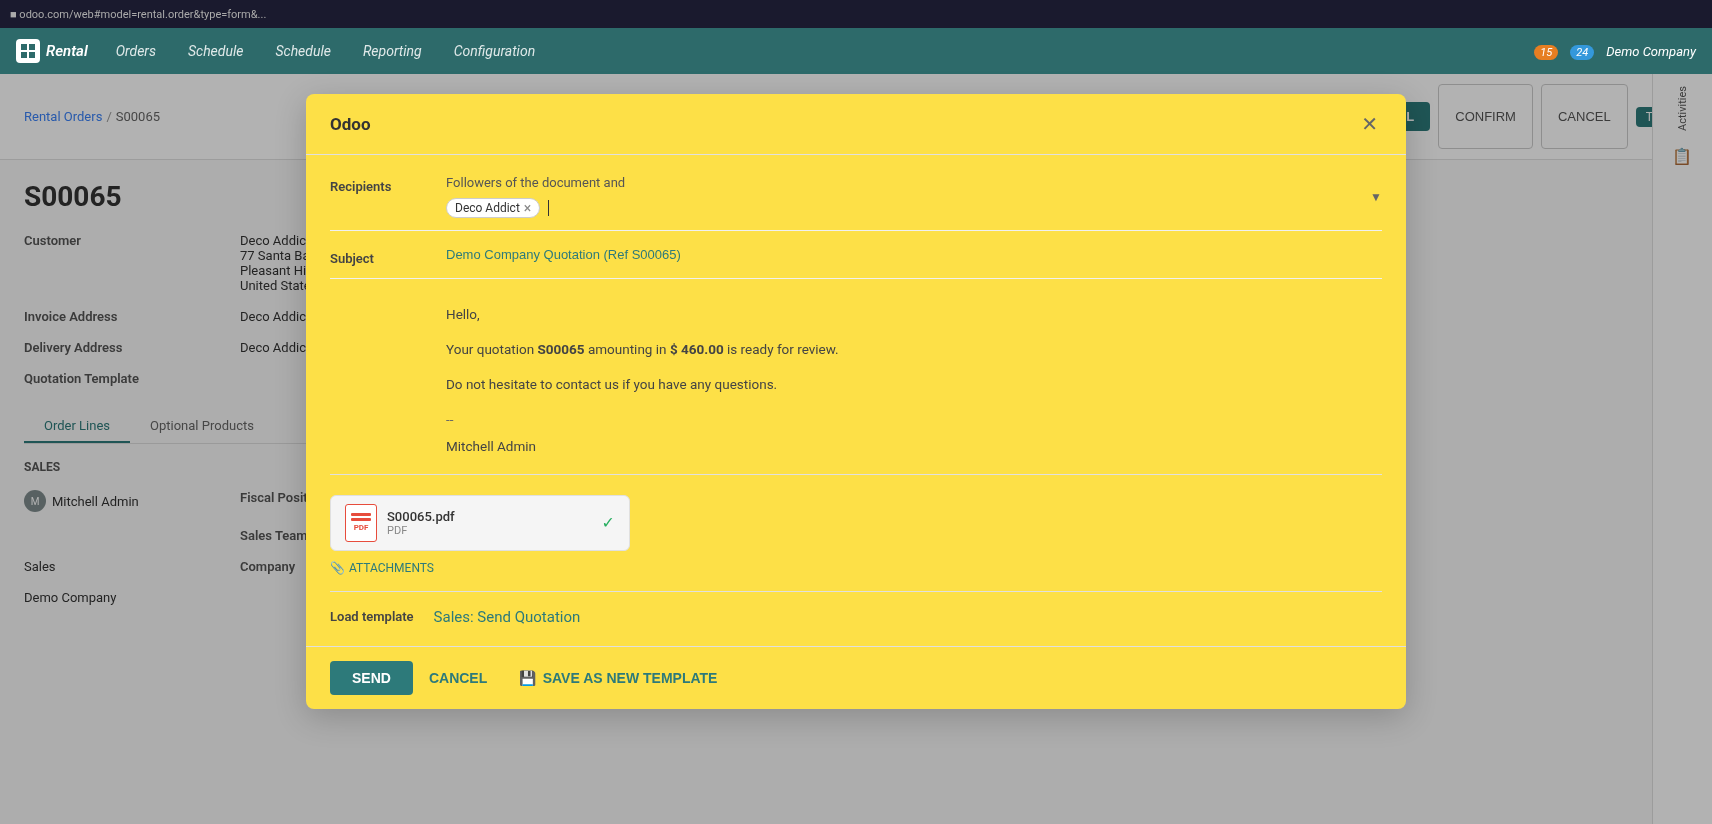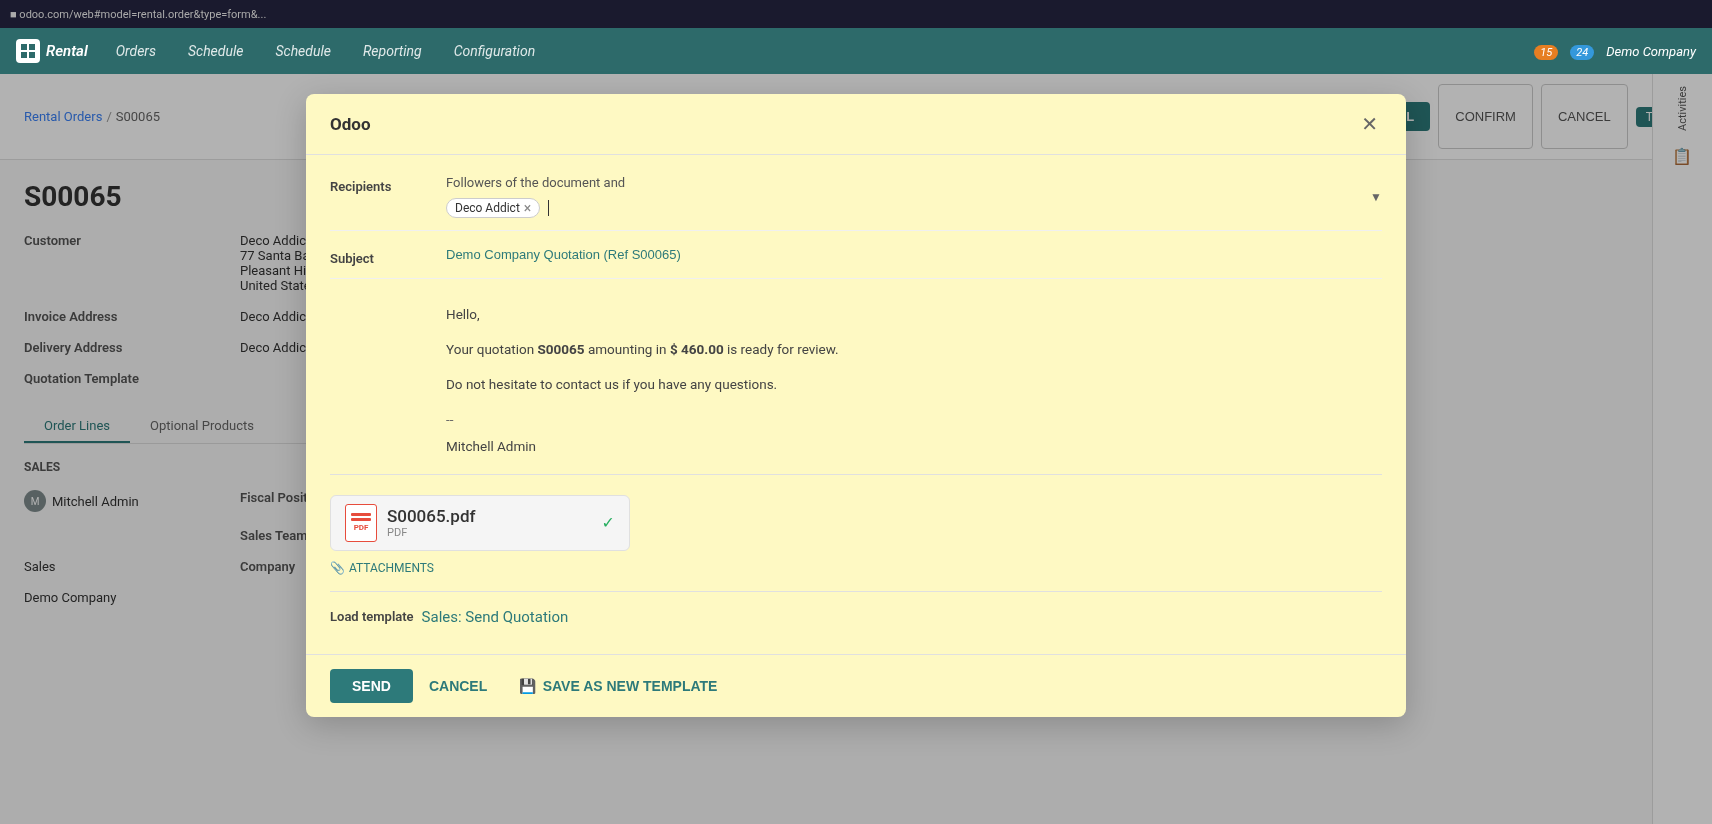--- a/index.html
+++ b/index.html
@@ -180,21 +180,21 @@
       background: rgba(0,0,0,0.3);
       display: flex;
       align-items: flex-start;
       justify-content: center;
       padding-top: 20px;
       z-index: 100;
     }
 
     
     .modal {
-      background: #fef9c3;
+      background: #fde047;
       border-radius: 8px;
       width: 1100px;
       max-width: 95%;
       box-shadow: 0 8px 32px rgba(0,0,0,0.2);
       overflow: hidden;
     }
     .modal-header {
       padding: 16px 24px;
       border-bottom: 1px solid #e0e0e0;
       display: flex;
@@ -344,21 +344,21 @@
       background: #e74c3c;
       margin-bottom: 2px;
       border-radius: 1px;
     }
     .pdf-icon-text {
       font-size: 8px;
       font-weight: 700;
       color: #e74c3c;
     }
     .attachment-info { flex: 1; }
-    .attachment-name { font-size: 17px; color: #333; font-weight: 500; }
+    .attachment-name { font-size: 13px; color: #333; font-weight: 500; }
     .attachment-type { font-size: 11px; color: #888; text-transform: uppercase; }
     .attachment-check {
       color: #27ae60;
       font-size: 16px;
     }
 
     
     .attachments-link {
       color: #2d7a7a;
       font-size: 12px;
@@ -366,22 +366,22 @@
       align-items: center;
       gap: 4px;
       margin-top: 10px;
       cursor: pointer;
     }
 
     
     .load-template-row {
       display: flex;
       align-items: center;
-      gap: 8px;
-      margin-bottom: 8px;
+      gap: 20px;
+      margin-bottom: 0;
     }
     .load-template-label {
       font-weight: 600;
       font-size: 13px;
       color: #444;
     }
     .load-template-value {
       color: #2d7a7a;
       font-size: 15px;
     }

